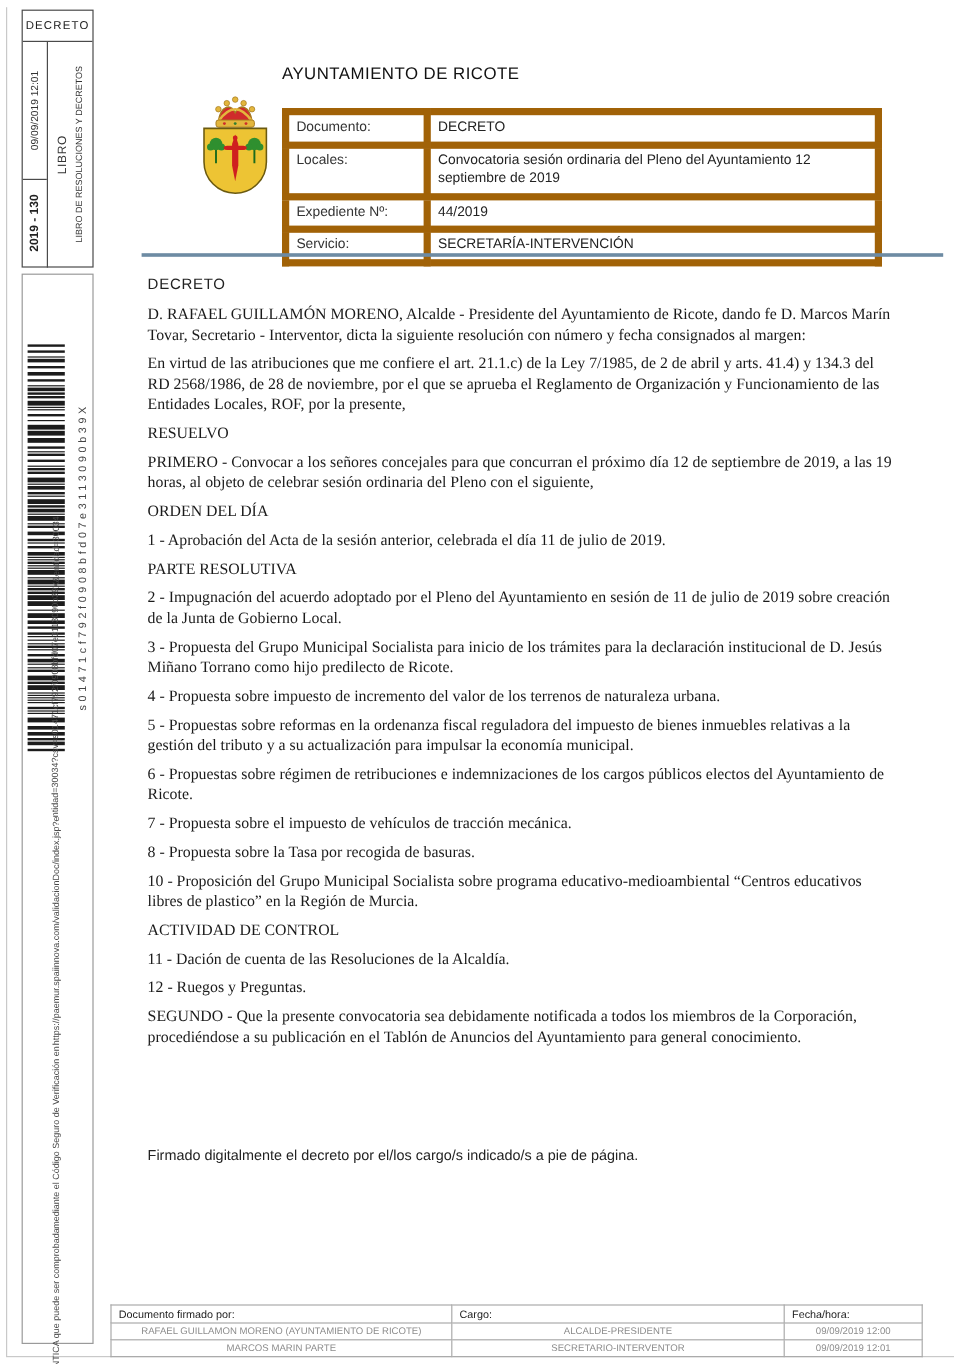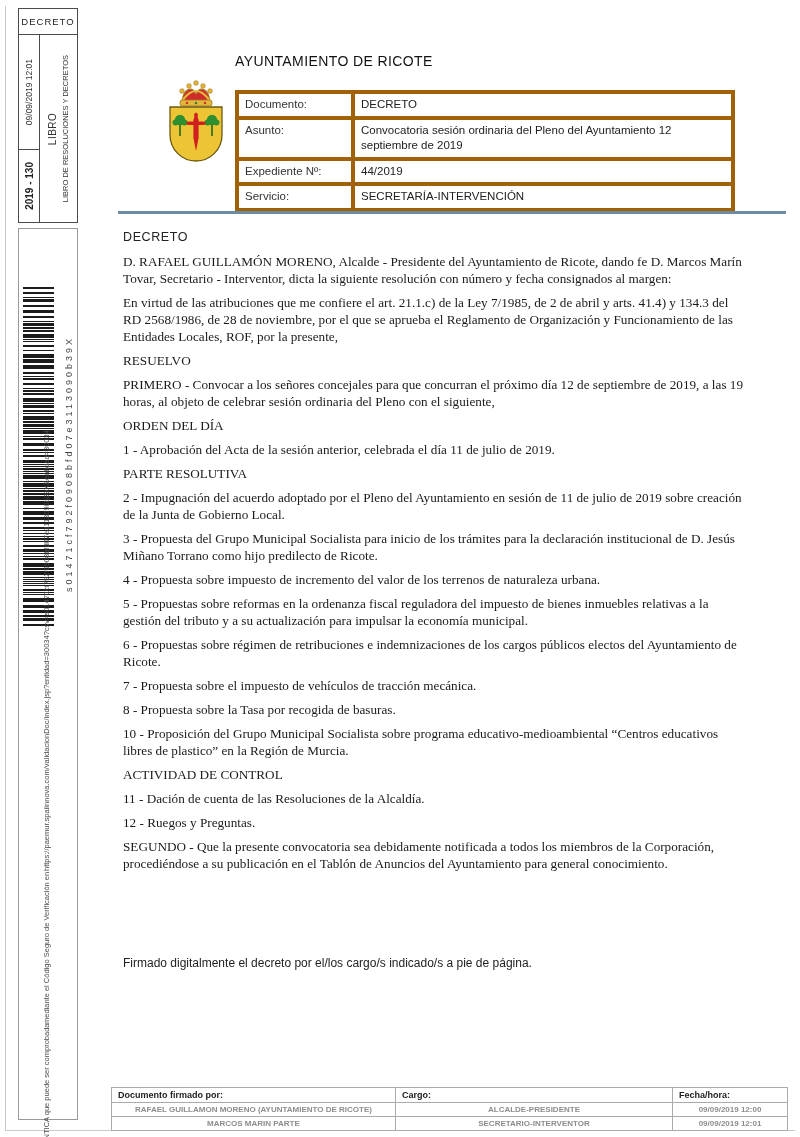--- a/index.html
+++ b/index.html
@@ -35,32 +35,32 @@
   .barcode-text{position:absolute;right:3px;top:75px;height:320px;font-size:9px;letter-spacing:3px;color:#444;
                 display:flex;align-items:center;}
   .verif{position:absolute;left:1px;top:448px;height:260px;width:54px;text-align:center;
          display:flex;align-items:center;justify-content:center;}
   .verif div{line-height:10.5px;font-size:7.5px;color:#4a4a4a;}
 
   
   .coat{position:absolute;left:163px;top:78px;width:66px;height:86px;}
   .doc-title{position:absolute;left:235px;top:53px;font-size:14px;color:#111;letter-spacing:0.4px;}
   .meta-table{position:absolute;left:235px;top:90px;width:500px;border-collapse:collapse;font-size:11.5px;color:#222;}
-  .meta-table td{border:4px solid #a16207;padding:3px 6px;vertical-align:top;line-height:1.35;}
+  .meta-table td{border:6px solid #a16207;padding:3px 6px;vertical-align:top;line-height:1.35;}
   .meta-table td.lbl{width:100px;color:#333;}
   .rule{position:absolute;left:118px;top:211px;width:668px;height:3px;}
 
   
   .body-text{position:absolute;left:123px;top:230px;width:624px;}
   .body-heading{font-family:"Liberation Sans",sans-serif;font-size:12.5px;letter-spacing:0.6px;color:#222;margin:0 0 9px 0;}
   .body-text p{font-family:"Liberation Serif",serif;font-size:13.2px;line-height:17px;color:#1a1a1a;margin:0 0 7px 0;}
   .signed-note{position:absolute;left:123px;top:956px;font-size:12px;color:#222;}
 
   
-  .sig-table{position:absolute;left:111px;top:1087px;width:677px;border-collapse:collapse;table-layout:fixed;font-weight:bold;}
+  .sig-table{position:absolute;left:92px;top:1087px;width:677px;border-collapse:collapse;table-layout:fixed;}
   .sig-table td{border:1px solid #ababab;padding:2px 6px;overflow:hidden;white-space:nowrap;}
   .sig-table .hdr td{font-size:9px;color:#222;}
   .sig-table .row td{font-size:8px;color:#8d8d8d;text-align:center;}
   .sig-c1{width:42%;} .sig-c2{width:41%;} .sig-c3{width:17%;}
 </style>
 </head>
 <body>
 
 <div id="page">
 
@@ -230,21 +230,21 @@
 
   <div class="doc-title">AYUNTAMIENTO DE RICOTE</div>
 
   <table class="meta-table">
     <tbody>
         <tr>
           <td class="lbl">Documento:</td>
           <td>DECRETO</td>
         </tr>
         <tr>
-          <td class="lbl">Asunto:</td>
+          <td class="lbl">Locales:</td>
           <td>Convocatoria sesión ordinaria del Pleno del Ayuntamiento 12 septiembre de 2019</td>
         </tr>
         <tr>
           <td class="lbl">Expediente Nº:</td>
           <td>44/2019</td>
         </tr>
         <tr>
           <td class="lbl">Servicio:</td>
           <td>SECRETARÍA-INTERVENCIÓN</td>
         </tr>

